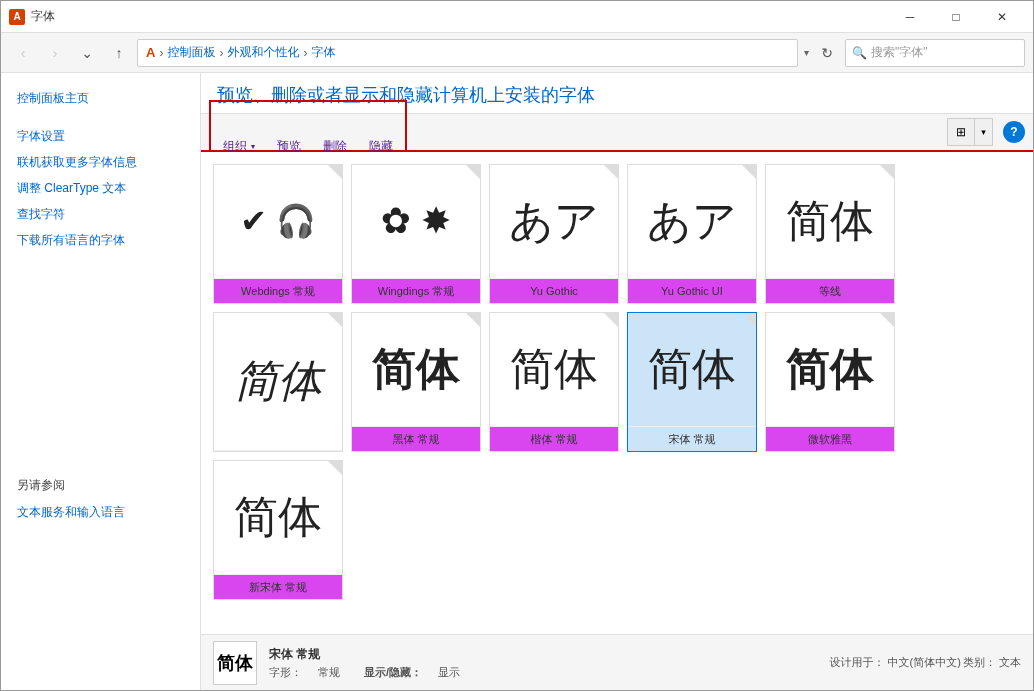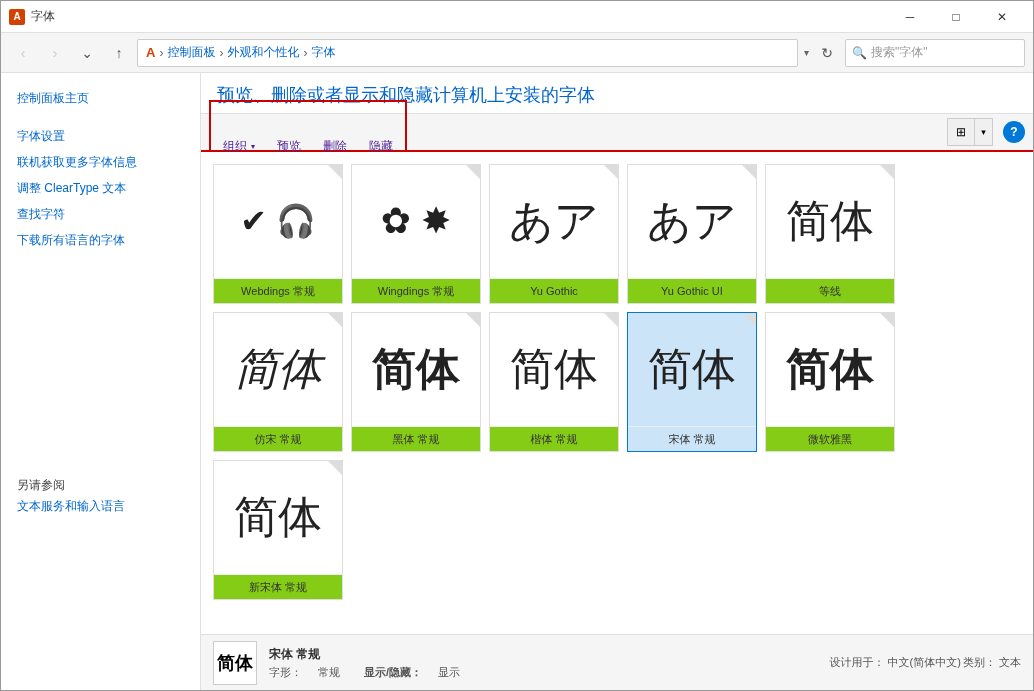--- a/index.html
+++ b/index.html
@@ -169,20 +169,21 @@
     .sidebar-section {
       margin-top: 24px;
       padding: 0 16px;
       font-size: 12px;
       color: #666;
     }
 
     .sidebar-section-title {
       font-size: 12px;
       color: #444;
+      margin-bottom: 6px;
     }
 
     
     .content-area {
       flex: 1;
       display: flex;
       flex-direction: column;
       overflow: hidden;
     }
 
@@ -325,21 +326,21 @@
       border-width: 0 14px 14px 0;
       border-color: transparent #ddd transparent transparent;
     }
 
     .font-card-name {
       padding: 5px 4px;
       font-size: 11px;
       color: #333;
       text-align: center;
       line-height: 1.3;
-      background: #84cc16;
+      background: #d946ef;
       width: 100%;
     }
 
     .font-card.selected .font-card-name {
       background: #cce4f7;
     }
 
     
     .font-grid-wrapper::-webkit-scrollbar { width: 12px; }
     .font-grid-wrapper::-webkit-scrollbar-track { background: #f0f0f0; }
@@ -534,21 +535,20 @@
             <div class="font-card-preview">
               <span style="font-size:44px;">简体</span>
             </div>
             <div class="font-card-name">等线</div>
           </div>
 
           <div class="font-card">
             <div class="font-card-preview">
               <span style="font-size:44px;font-style:italic;">简体</span>
             </div>
-            <div class="font-card-name">仿宋 常规</div>
           </div>
 
           <div class="font-card">
             <div class="font-card-preview">
               <span style="font-size:44px;font-weight:bold;">简体</span>
             </div>
             <div class="font-card-name">黑体 常规</div>
           </div>
 
           <div class="font-card">

